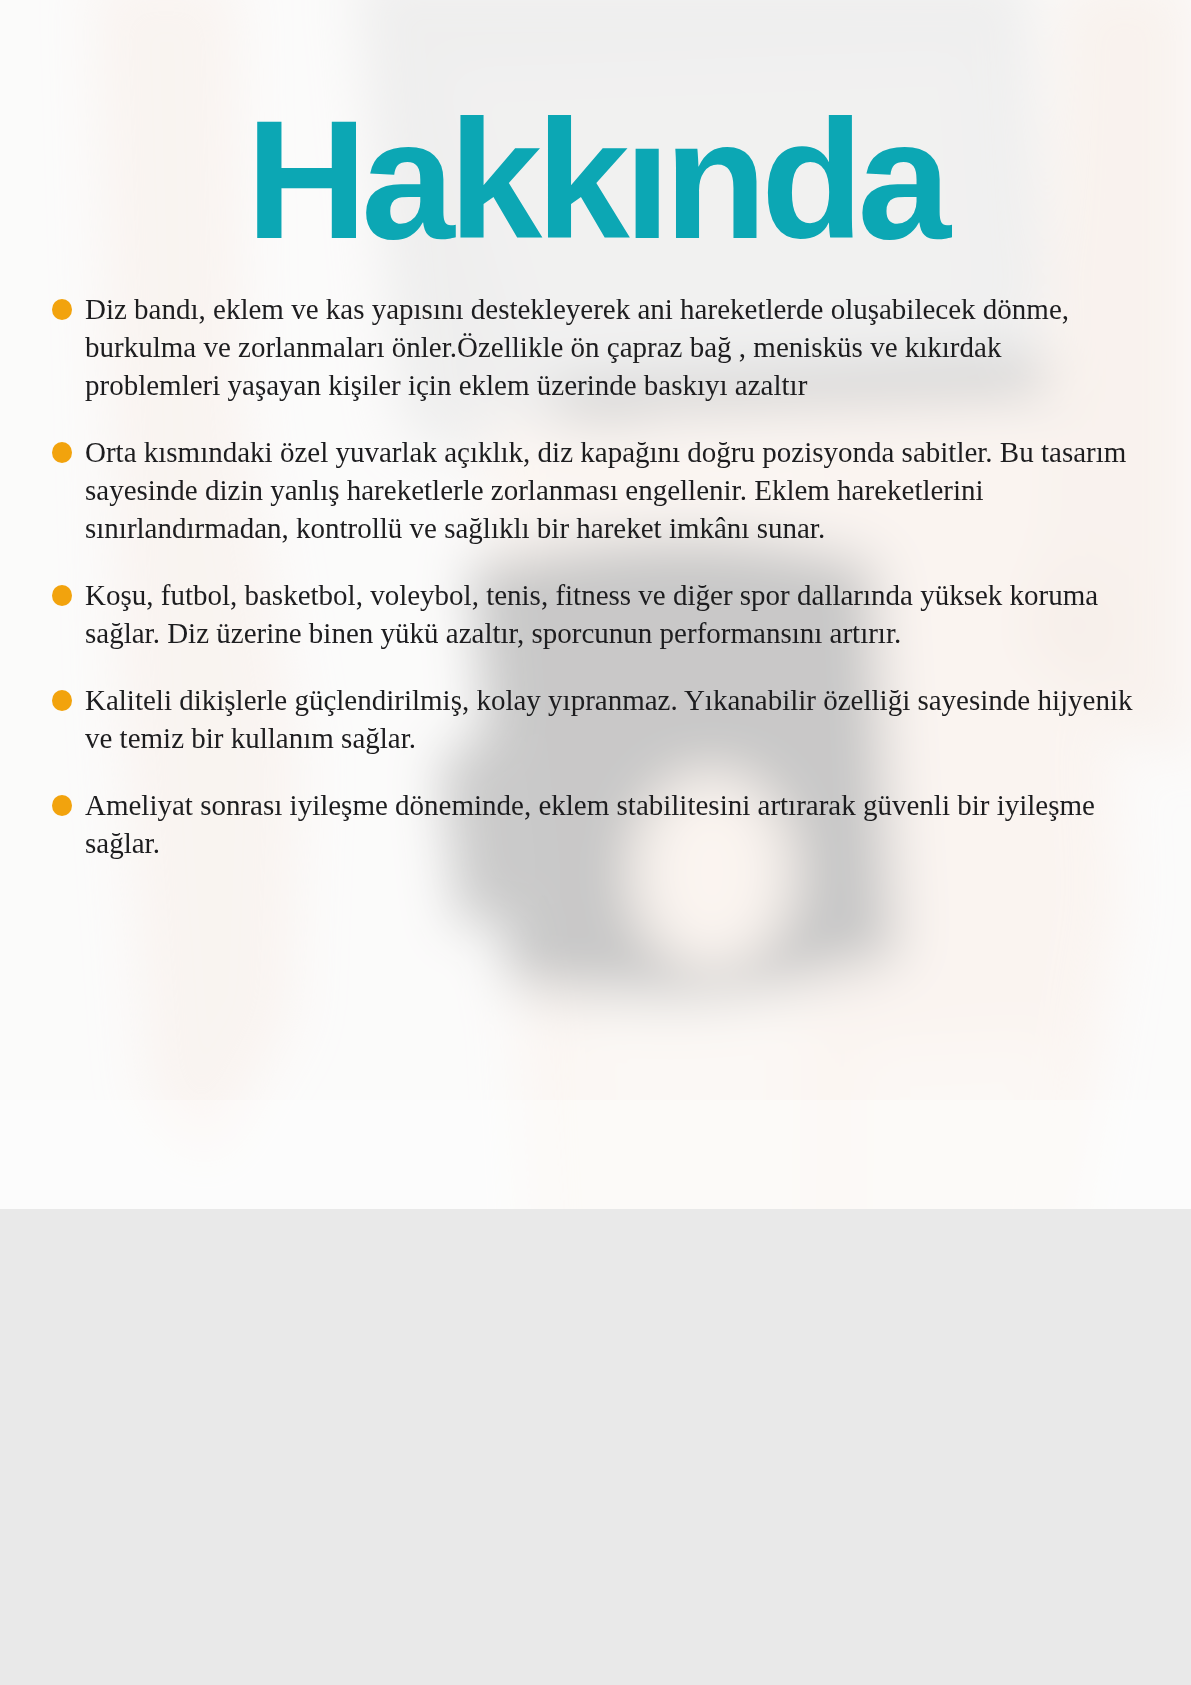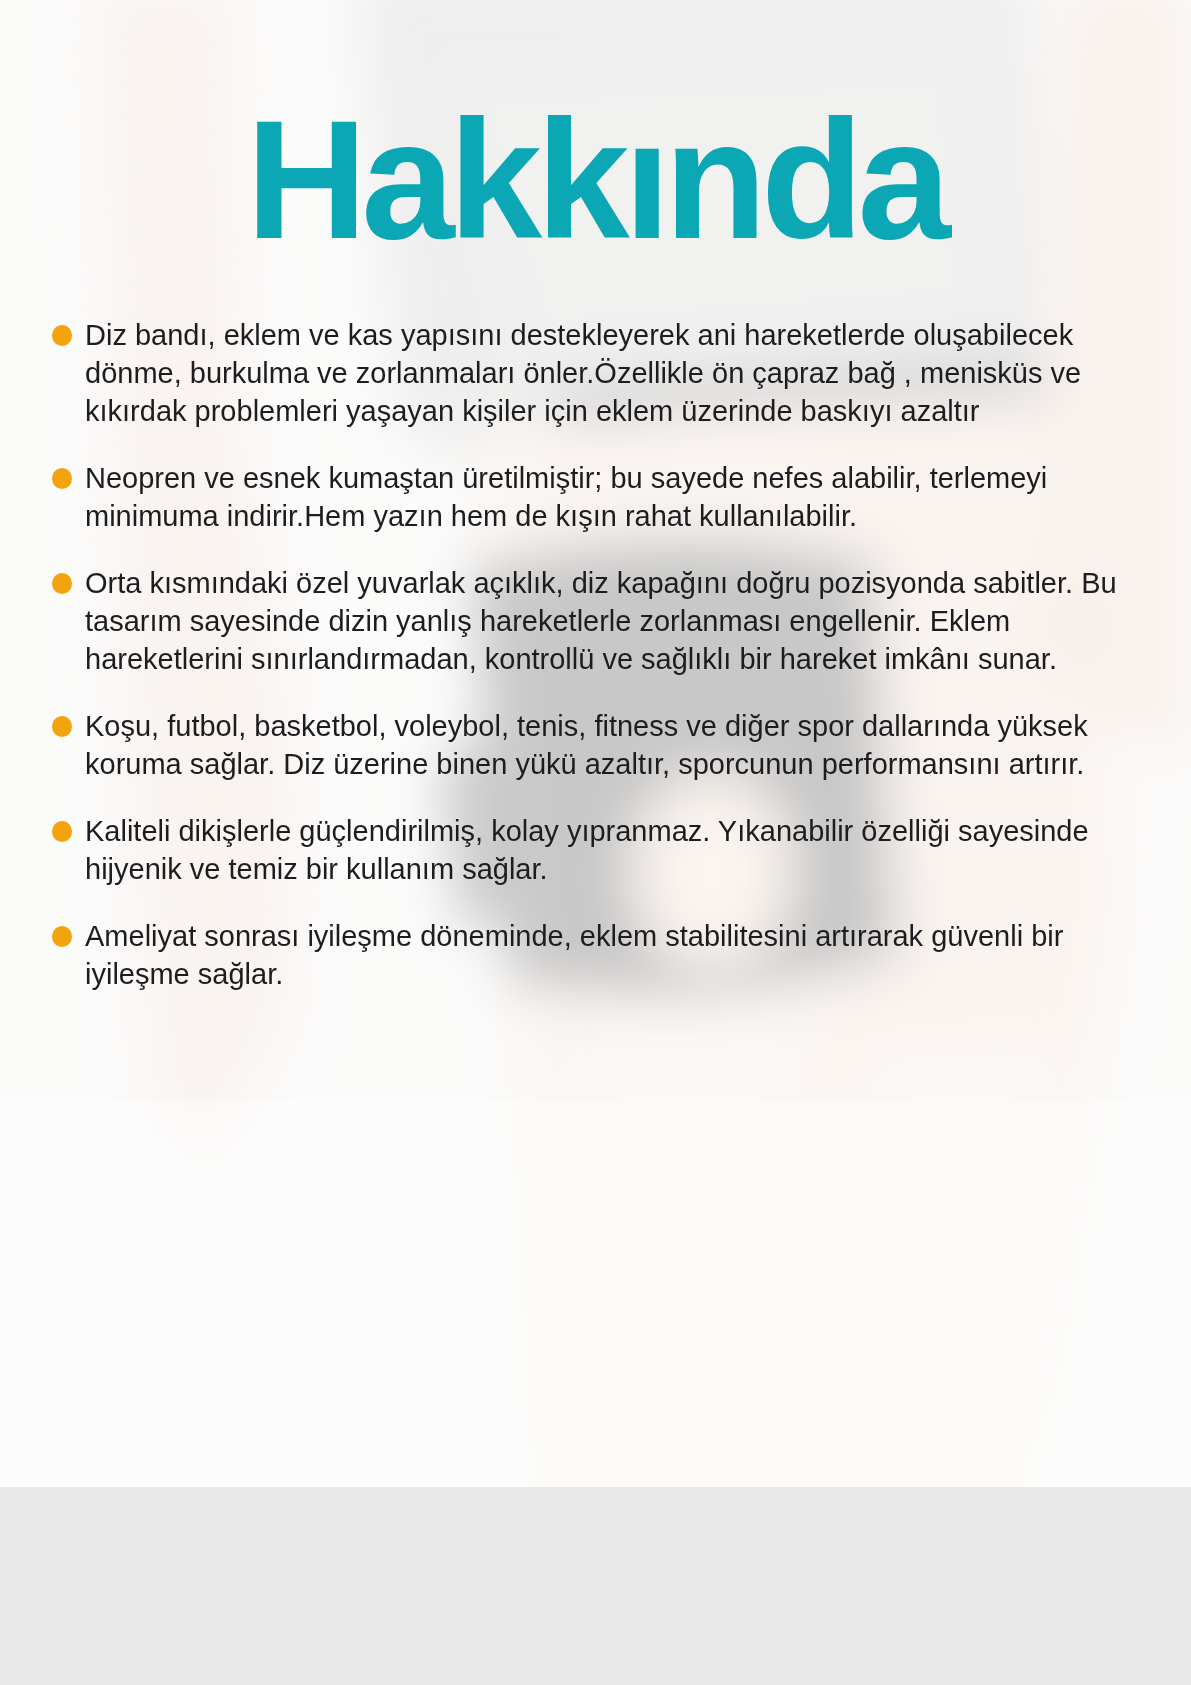--- a/index.html
+++ b/index.html
@@ -1,18 +1,18 @@
 <!DOCTYPE html>
 <html lang="tr" style="--accent-teal: #0ca7b4; --bullet-orange: #f2a30d; --text-dark: #1d1d1f;"><head>
 <meta charset="utf-8">
 <style>
   html,body{margin:0;padding:0;background:#e9e9e9;}
   .page{
     position:relative;
-    width:1191px;height:1487px;
+    width:1191px;height:1209px;
     margin:0 auto;
     overflow:hidden;
     background:#f7f6f5;
     font-family:"Liberation Sans", sans-serif;
   }
   .bg-photo{
     position:absolute;inset:0;z-index:0;pointer-events:none;
   }
   .content{
     position:relative;z-index:1;
@@ -22,22 +22,23 @@
     padding-top:96px;
     text-align:center;
     font-size:168px;
     line-height:1;
     font-weight:bold;
     letter-spacing:-6px;
     color:var(--accent-teal,#0ca7b4);
   }
   .bullets{
     list-style:none;
-    margin:52px 0 0 0;
+    margin:26px 0 0 0;
     padding:0 52px 0 52px;
+    font-family:Liberation Serif, serif;
   }
   .feature-item{
     display:flex;
     align-items:flex-start;
     gap:13px;
     margin-bottom:29px;
     font-size:29px;
     line-height:38px;
     color:var(--text-dark,#1d1d1f);
   }
@@ -93,24 +94,20 @@
   <div class="content">
     <h1 class="page-title">Hakkında</h1>
 
     <ul class="bullets">
       <li class="feature-item">
         <span class="bullet-dot"></span>
         <span class="feature-text">Diz bandı, eklem ve kas yapısını destekleyerek ani hareketlerde oluşabilecek dönme, burkulma ve zorlanmaları önler.Özellikle ön çapraz bağ , menisküs ve kıkırdak problemleri yaşayan kişiler için eklem üzerinde baskıyı azaltır</span>
       </li>
       <li class="feature-item">
         <span class="bullet-dot"></span>
-        <span class="feature-text">Neopren ve esnek kumaştan üretilmiştir; bu sayede nefes alabilir, terlemeyi minimuma indirir.Hem yazın hem de kışın rahat kullanılabilir.</span>
-      </li>
-      <li class="feature-item">
-        <span class="bullet-dot"></span>
         <span class="feature-text">Orta kısmındaki özel yuvarlak açıklık, diz kapağını doğru pozisyonda sabitler. Bu tasarım sayesinde dizin yanlış hareketlerle zorlanması engellenir. Eklem hareketlerini sınırlandırmadan, kontrollü ve sağlıklı bir hareket imkânı sunar.</span>
       </li>
       <li class="feature-item">
         <span class="bullet-dot"></span>
         <span class="feature-text">Koşu, futbol, basketbol, voleybol, tenis, fitness ve diğer spor dallarında yüksek koruma sağlar. Diz üzerine binen yükü azaltır, sporcunun performansını artırır.</span>
       </li>
       <li class="feature-item">
         <span class="bullet-dot"></span>
         <span class="feature-text">Kaliteli dikişlerle güçlendirilmiş, kolay yıpranmaz. Yıkanabilir özelliği sayesinde hijyenik ve temiz bir kullanım sağlar.</span>
       </li>

